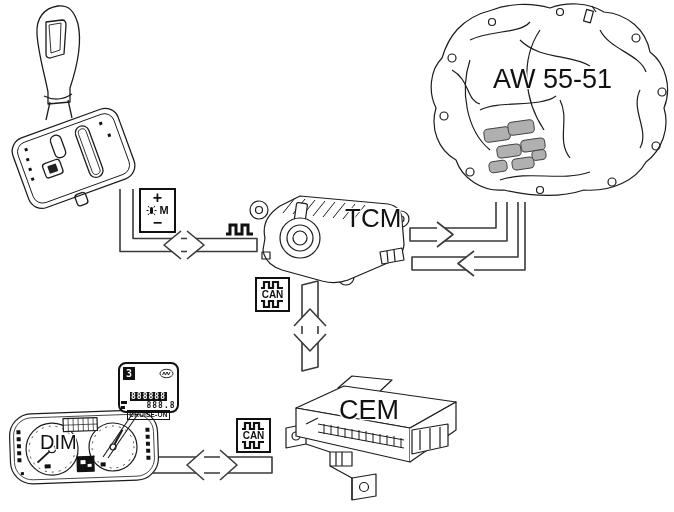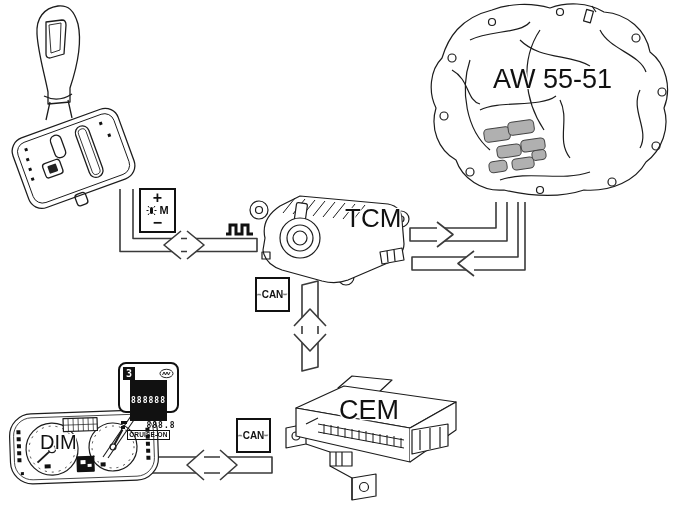--- a/index.html
+++ b/index.html
@@ -15,34 +15,34 @@
   .label-dim{left:40px;top:431px;font-size:20px;}
 
   .mode-box{position:absolute;left:139px;top:188px;width:37px;height:45px;border:2px solid #111;
             background:#fff;display:flex;flex-direction:column;align-items:center;
             justify-content:space-between;padding:2px 0 3px 0;box-sizing:border-box;z-index:3;}
   .plusminus{font-weight:900;font-size:16px;line-height:11px;color:#111;}
   .mrow{display:flex;align-items:center;gap:2px;}
   .m-label{font-weight:700;font-size:11px;line-height:11px;color:#111;}
 
   .can-box{position:absolute;width:35px;height:35px;border:2px solid #111;background:#fff;
-           display:flex;flex-direction:row;align-items:center;justify-content:center;
+           display:flex;flex-direction:column;align-items:center;justify-content:center;
            box-sizing:border-box;z-index:3;}
   .can-box.pos1{left:255px;top:277px;}
   .can-box.pos2{left:236px;top:418px;}
   .can-label{font-weight:700;font-size:10px;line-height:9px;letter-spacing:0;color:#111;}
 
   .cruise-box{position:absolute;left:118px;top:362px;width:61px;height:51px;border:2px solid #111;
               border-radius:8px;background:#fff;display:flex;flex-direction:column;align-items:center;
               justify-content:space-between;padding:3px 3px 2px 3px;box-sizing:border-box;z-index:3;}
   .cruise-top{display:flex;width:100%;justify-content:space-between;align-items:center;}
   .gearpos{width:12px;height:13px;background:#111;color:#fff;
            font:bold 10px "DejaVu Sans Mono",monospace;display:flex;align-items:center;justify-content:center;}
   .segrow{font:bold 8px "DejaVu Sans Mono",monospace;background:#111;color:#fff;
-          letter-spacing:1px;padding:16px 1px;line-height:9px;}
+          letter-spacing:1px;padding:0 1px;line-height:9px;margin-top:12px;}
   .segrow2{display:flex;align-items:flex-end;gap:17px;}
   .seg2{font:bold 8px "DejaVu Sans Mono",monospace;color:#111;letter-spacing:1px;line-height:9px;}
   .status{font-weight:700;font-size:6.5px;border:1px solid #111;padding:0 1px;
           letter-spacing:.2px;color:#111;line-height:8px;}
   .pwm-icon{position:absolute;left:225px;top:220px;z-index:3;}
 </style>
 </head>
 <body>
 
 <div class="stage">

